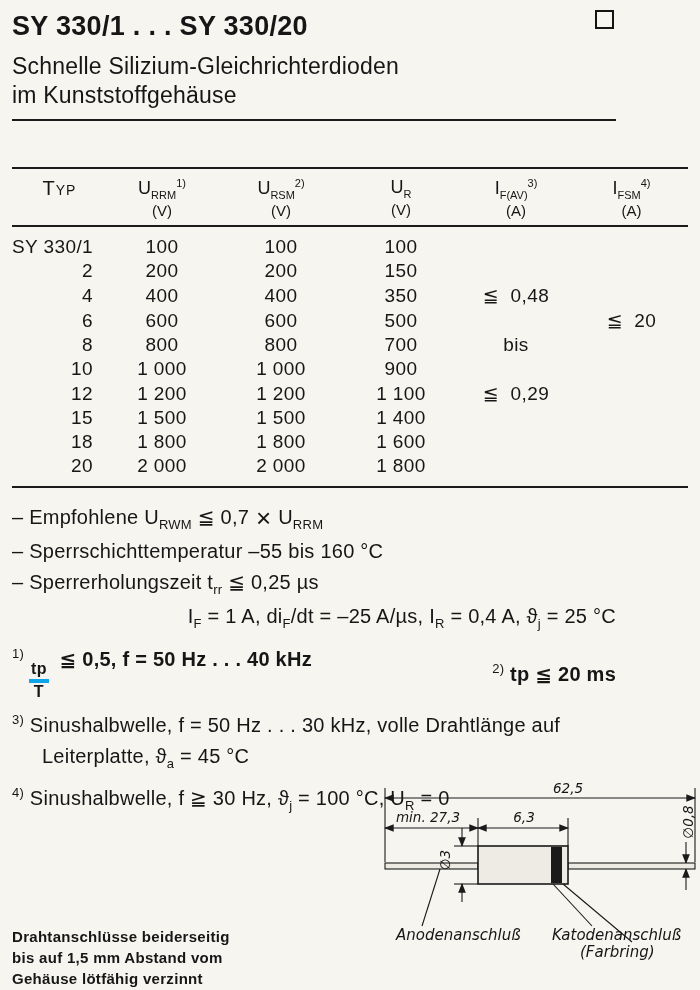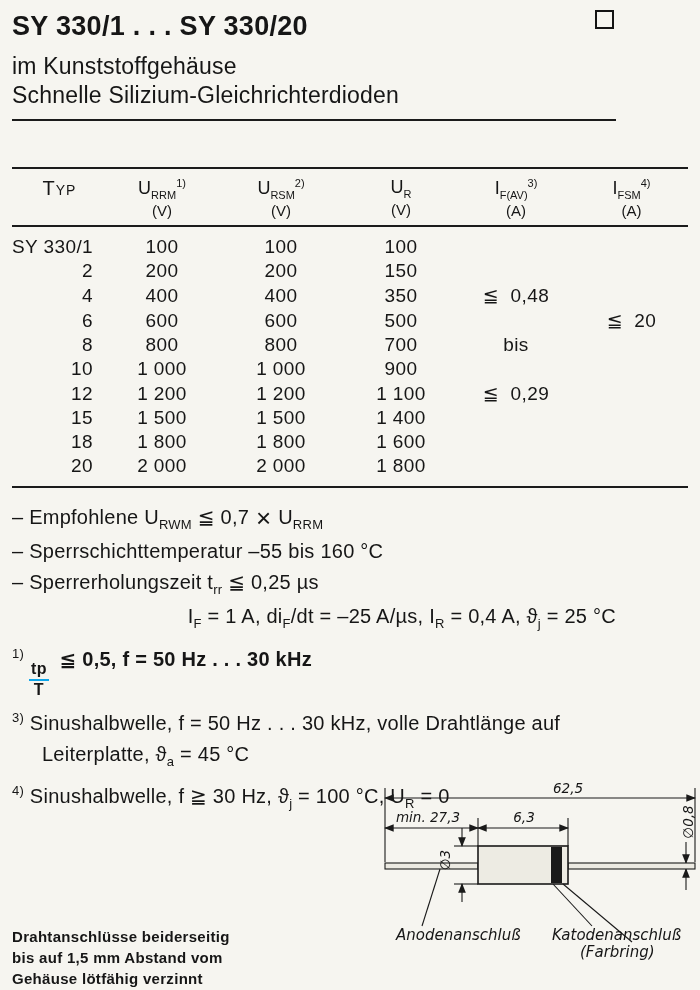--- a/index.html
+++ b/index.html
@@ -36,42 +36,42 @@
   
   .notes{margin-top:16px;font-size:20px;letter-spacing:.25px;}
   .nline{margin:4px 0;line-height:1.35;}
   .notes sub{font-size:13px;}
   .notes sup{font-size:13px;}
   .cond{padding-left:24px;text-align:right;}
   .b{font-weight:bold;}
   .bigx{font-size:26px;line-height:1;vertical-align:-3px;margin:0 1px;}
   .fnrow{display:flex;justify-content:space-between;align-items:center;margin-top:14px;}
   .frac{display:inline-flex;flex-direction:column;align-items:center;font-weight:bold;font-size:16px;line-height:1.05;vertical-align:-8px;margin:0 5px;}
-  .fnum{border-bottom:2px solid #0ea5e9;padding:0 2px 1px;}
+  .fnum{border-bottom:4px solid #0ea5e9;padding:0 2px 1px;}
   .fden{padding-top:1px;}
   .fnblock{margin-top:11px;padding-left:30px;}
   .fnblock .hang{text-indent:-30px;}
 
   
   .drawing{position:absolute;left:316px;top:770px;}
   .dim{font:italic 13.5px "DejaVu Sans",sans-serif;fill:#161616;}
   .dlab{font:italic 15px "DejaVu Sans",sans-serif;fill:#161616;}
   .footer{position:absolute;left:12px;top:926px;font-size:15px;font-weight:bold;line-height:1.4;letter-spacing:.3px;}
 </style>
 </head>
 <body>
 
 <div class="page">
 
   <div class="corner-box"></div>
 
   <div class="title">SY 330/1 . . . SY 330/20</div>
   <div class="subtitle">
+    <div>Schnelle Silizium-Gleichrichterdioden</div>
     <div>im Kunststoffgehäuse</div>
-    <div>Schnelle Silizium-Gleichrichterdioden</div>
   </div>
   <div class="rule"></div>
 
   <table class="spec">
     <colgroup>
       <col style="width:95px">
         <col style="width:110px">
         <col style="width:128px">
       <col style="width:112px">
         <col style="width:118px">
@@ -192,21 +192,22 @@
   <div class="notes">
     <div class="nline"><span>– Empfohlene U</span><sub>RWM</sub><span> ≦ 0,7 </span><span class="bigx">×</span><span> U</span><sub>RRM</sub></div>
     <div class="nline"><span>– Sperrschichttemperatur –55 bis 160 °C</span></div>
     <div class="nline"><span>– Sperrerholungszeit t</span><sub>rr</sub><span> ≦ 0,25 µs</span></div>
     <div class="nline cond"><span>I</span><sub>F</sub><span> = 1 A, di</span><sub>F</sub><span>/dt = –25 A/µs, I</span><sub>R</sub><span> = 0,4 A, ϑ</span><sub>j</sub><span> = 25 °C</span></div>
 
     <div class="fnrow">
       <div class="fnleft"><sup>1)</sup><span class="frac">
             <span class="fnum">tp</span>
             <span class="fden">T</span>
-          </span><span class="b"> ≦ 0,5, f = 50 Hz . . . 30 kHz</span></div>
+          </span><span class="b"> ≦ 0,5, f = 50 Hz . . . 40 kHz</span></div>
+      <div class="fnright"><sup>2)</sup><span class="b"> tp ≦ 20 ms</span></div>
     </div>
 
     <div class="fnblock">
       <div class="nline hang"><sup>3)</sup><span> Sinushalbwelle,  f = 50 Hz . . . 30 kHz,  volle  Drahtlänge  auf</span></div>
       <div class="nline"><span>Leiterplatte, ϑ</span><sub>a</sub><span> = 45 °C</span></div>
     </div>
 
     <div class="fnblock">
       <div class="nline hang"><sup>4)</sup><span> Sinushalbwelle, f ≧ 30 Hz, ϑ</span><sub>j</sub><span> = 100 °C, U</span><sub>R</sub><span> = 0</span></div>
     </div>

